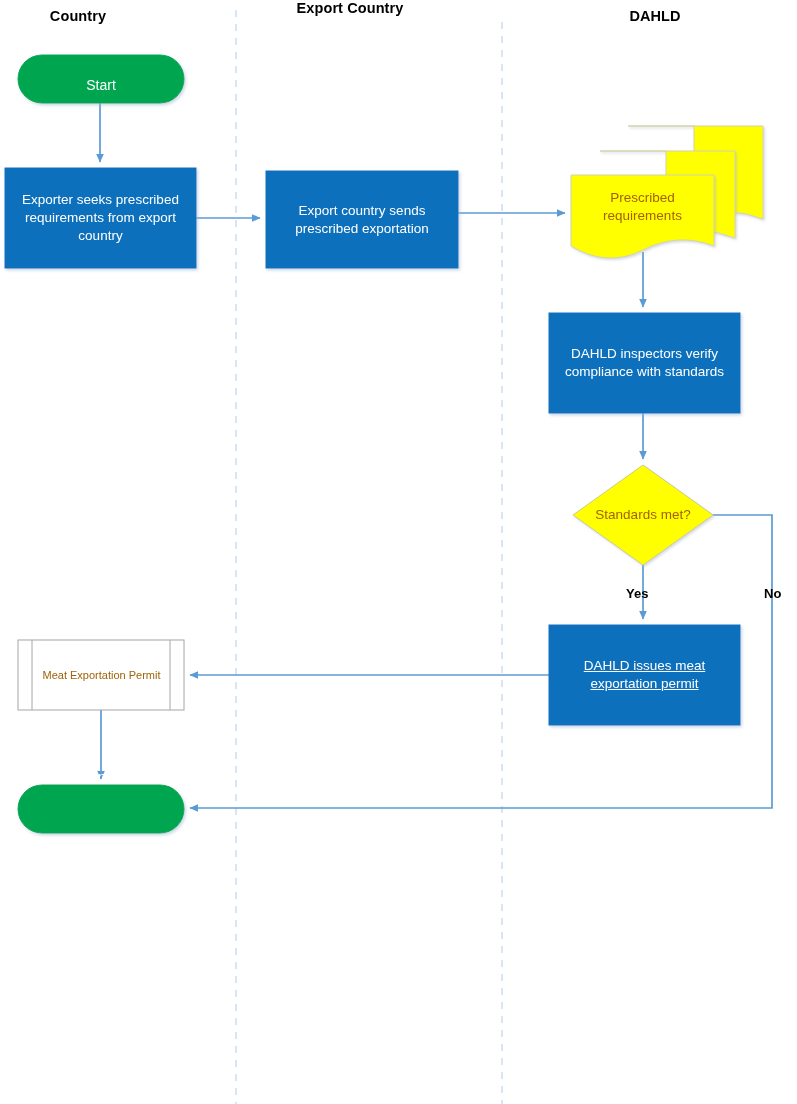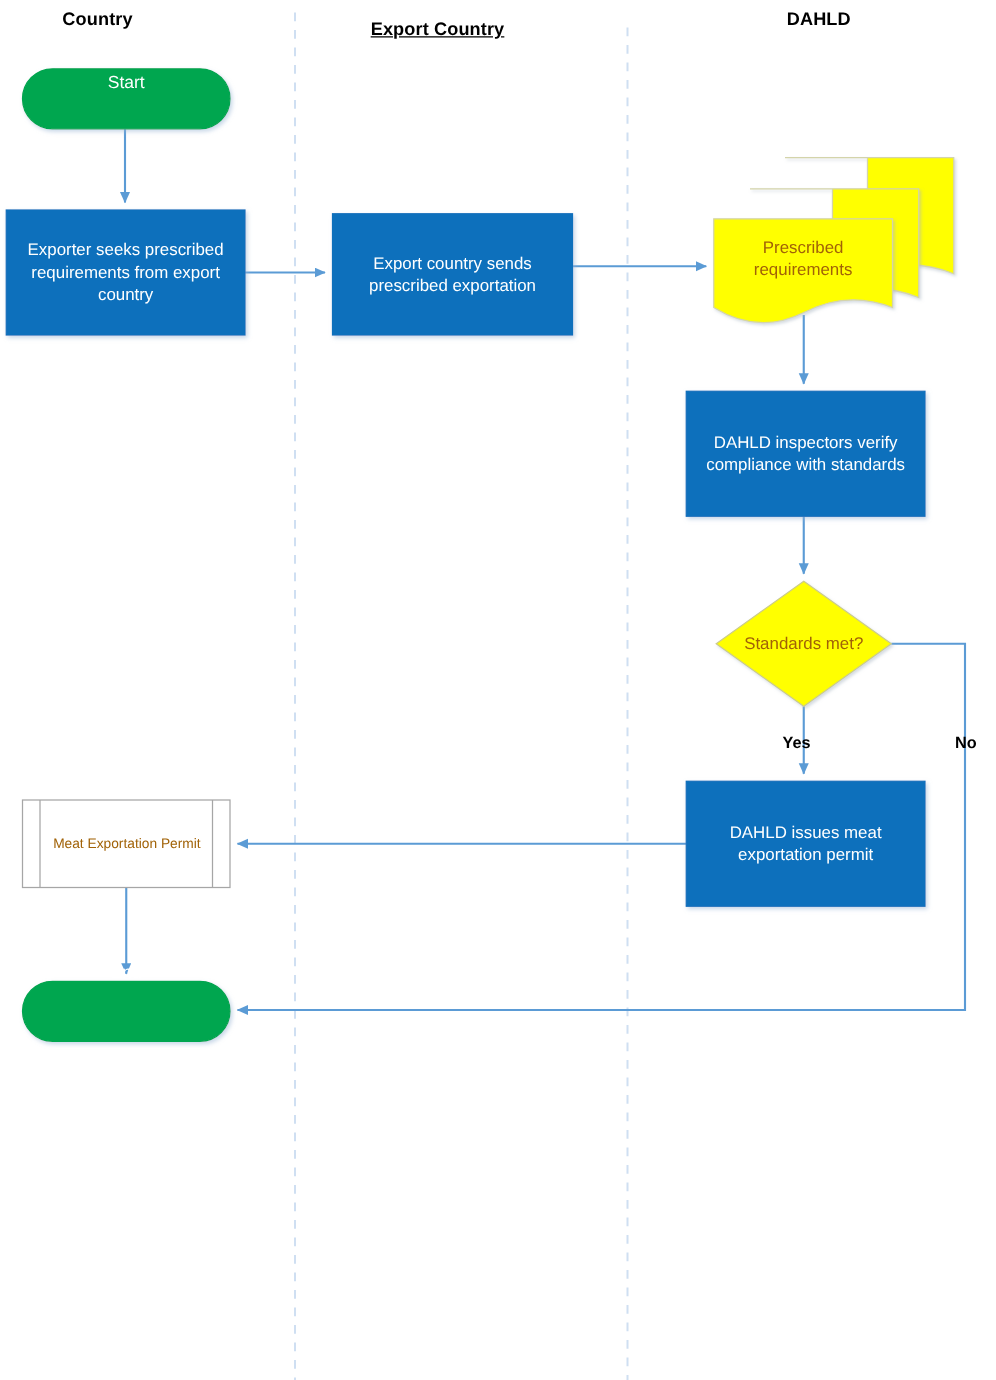--- a/index.html
+++ b/index.html
@@ -121,36 +121,36 @@
     <g>
       <rect x="18" y="640" width="166" height="70" fill="#ffffff" stroke="#a6a6a6" stroke-width="1"></rect>
       <line x1="32" y1="640" x2="32" y2="710" stroke="#a6a6a6" stroke-width="1"></line>
       <line x1="170" y1="640" x2="170" y2="710" stroke="#a6a6a6" stroke-width="1"></line>
     </g>
 
     <rect x="18" y="785" width="166" height="48" rx="24" ry="24" fill="#00a650" stroke="#00a650" stroke-width="1" filter="url(#softshadow)"></rect>
   </svg>
 
   <div class="lane-header" style="left:8px; top:8px; width:140px;">Country</div>
-  <div class="lane-header" style="left:280px; top:16px; width:140px;text-decoration:underline;">Export Country</div>
+  <div class="lane-header" style="left:280px; top:0; width:140px;">Export Country</div>
   <div class="lane-header" style="left:585px; top:8px; width:140px;">DAHLD</div>
 
-  <div class="node-label lbl-white" style="left:18px; top:41px; width:166px; height:48px; font-size:14px;">Start</div>
+  <div class="node-label lbl-white" style="left:18px; top:61px; width:166px; height:48px; font-size:14px;">Start</div>
 
   <div class="node-label lbl-white" style="left:11px; top:168px; width:179px; height:100px; font-size:13.5px;">Exporter seeks prescribed requirements from export country</div>
 
   <div class="node-label lbl-white" style="left:272px; top:171px; width:180px; height:97px; font-size:13.5px;">Export country sends prescribed exportation</div>
 
   <div class="node-label lbl-black" style="left:571px; top:176px; width:143px; height:62px; font-size:13.5px;">Prescribed requirements</div>
 
   <div class="node-label lbl-white" style="left:552px; top:313px; width:185px; height:100px; font-size:13.5px;">DAHLD inspectors verify compliance with standards</div>
 
   <div class="node-label lbl-black" style="left:588px; top:470px; width:110px; height:90px; font-size:13.5px;">Standards met?</div>
 
-  <div class="node-label lbl-white" style="left:554px; top:625px; width:181px; height:100px; font-size:13.5px;">DAHLD issues meat exportation permit</div>
+  <div class="node-label lbl-white" style="left:554px; top:625px; width:181px; height:100px; font-size:13.5px;text-decoration:underline;">DAHLD issues meat exportation permit</div>
 
   <div class="node-label lbl-black" style="left:33px; top:640px; width:137px; height:70px; font-size:11px;">Meat Exportation Permit</div>
 
   <div class="node-label lbl-white" style="left:18px; top:753px; width:166px; height:48px; font-size:14px;">End</div>
 
   <div class="edge-label" style="left:626px; top:586px;">Yes</div>
   <div class="edge-label" style="left:764px; top:586px;">No</div>
 
 </div>
 

